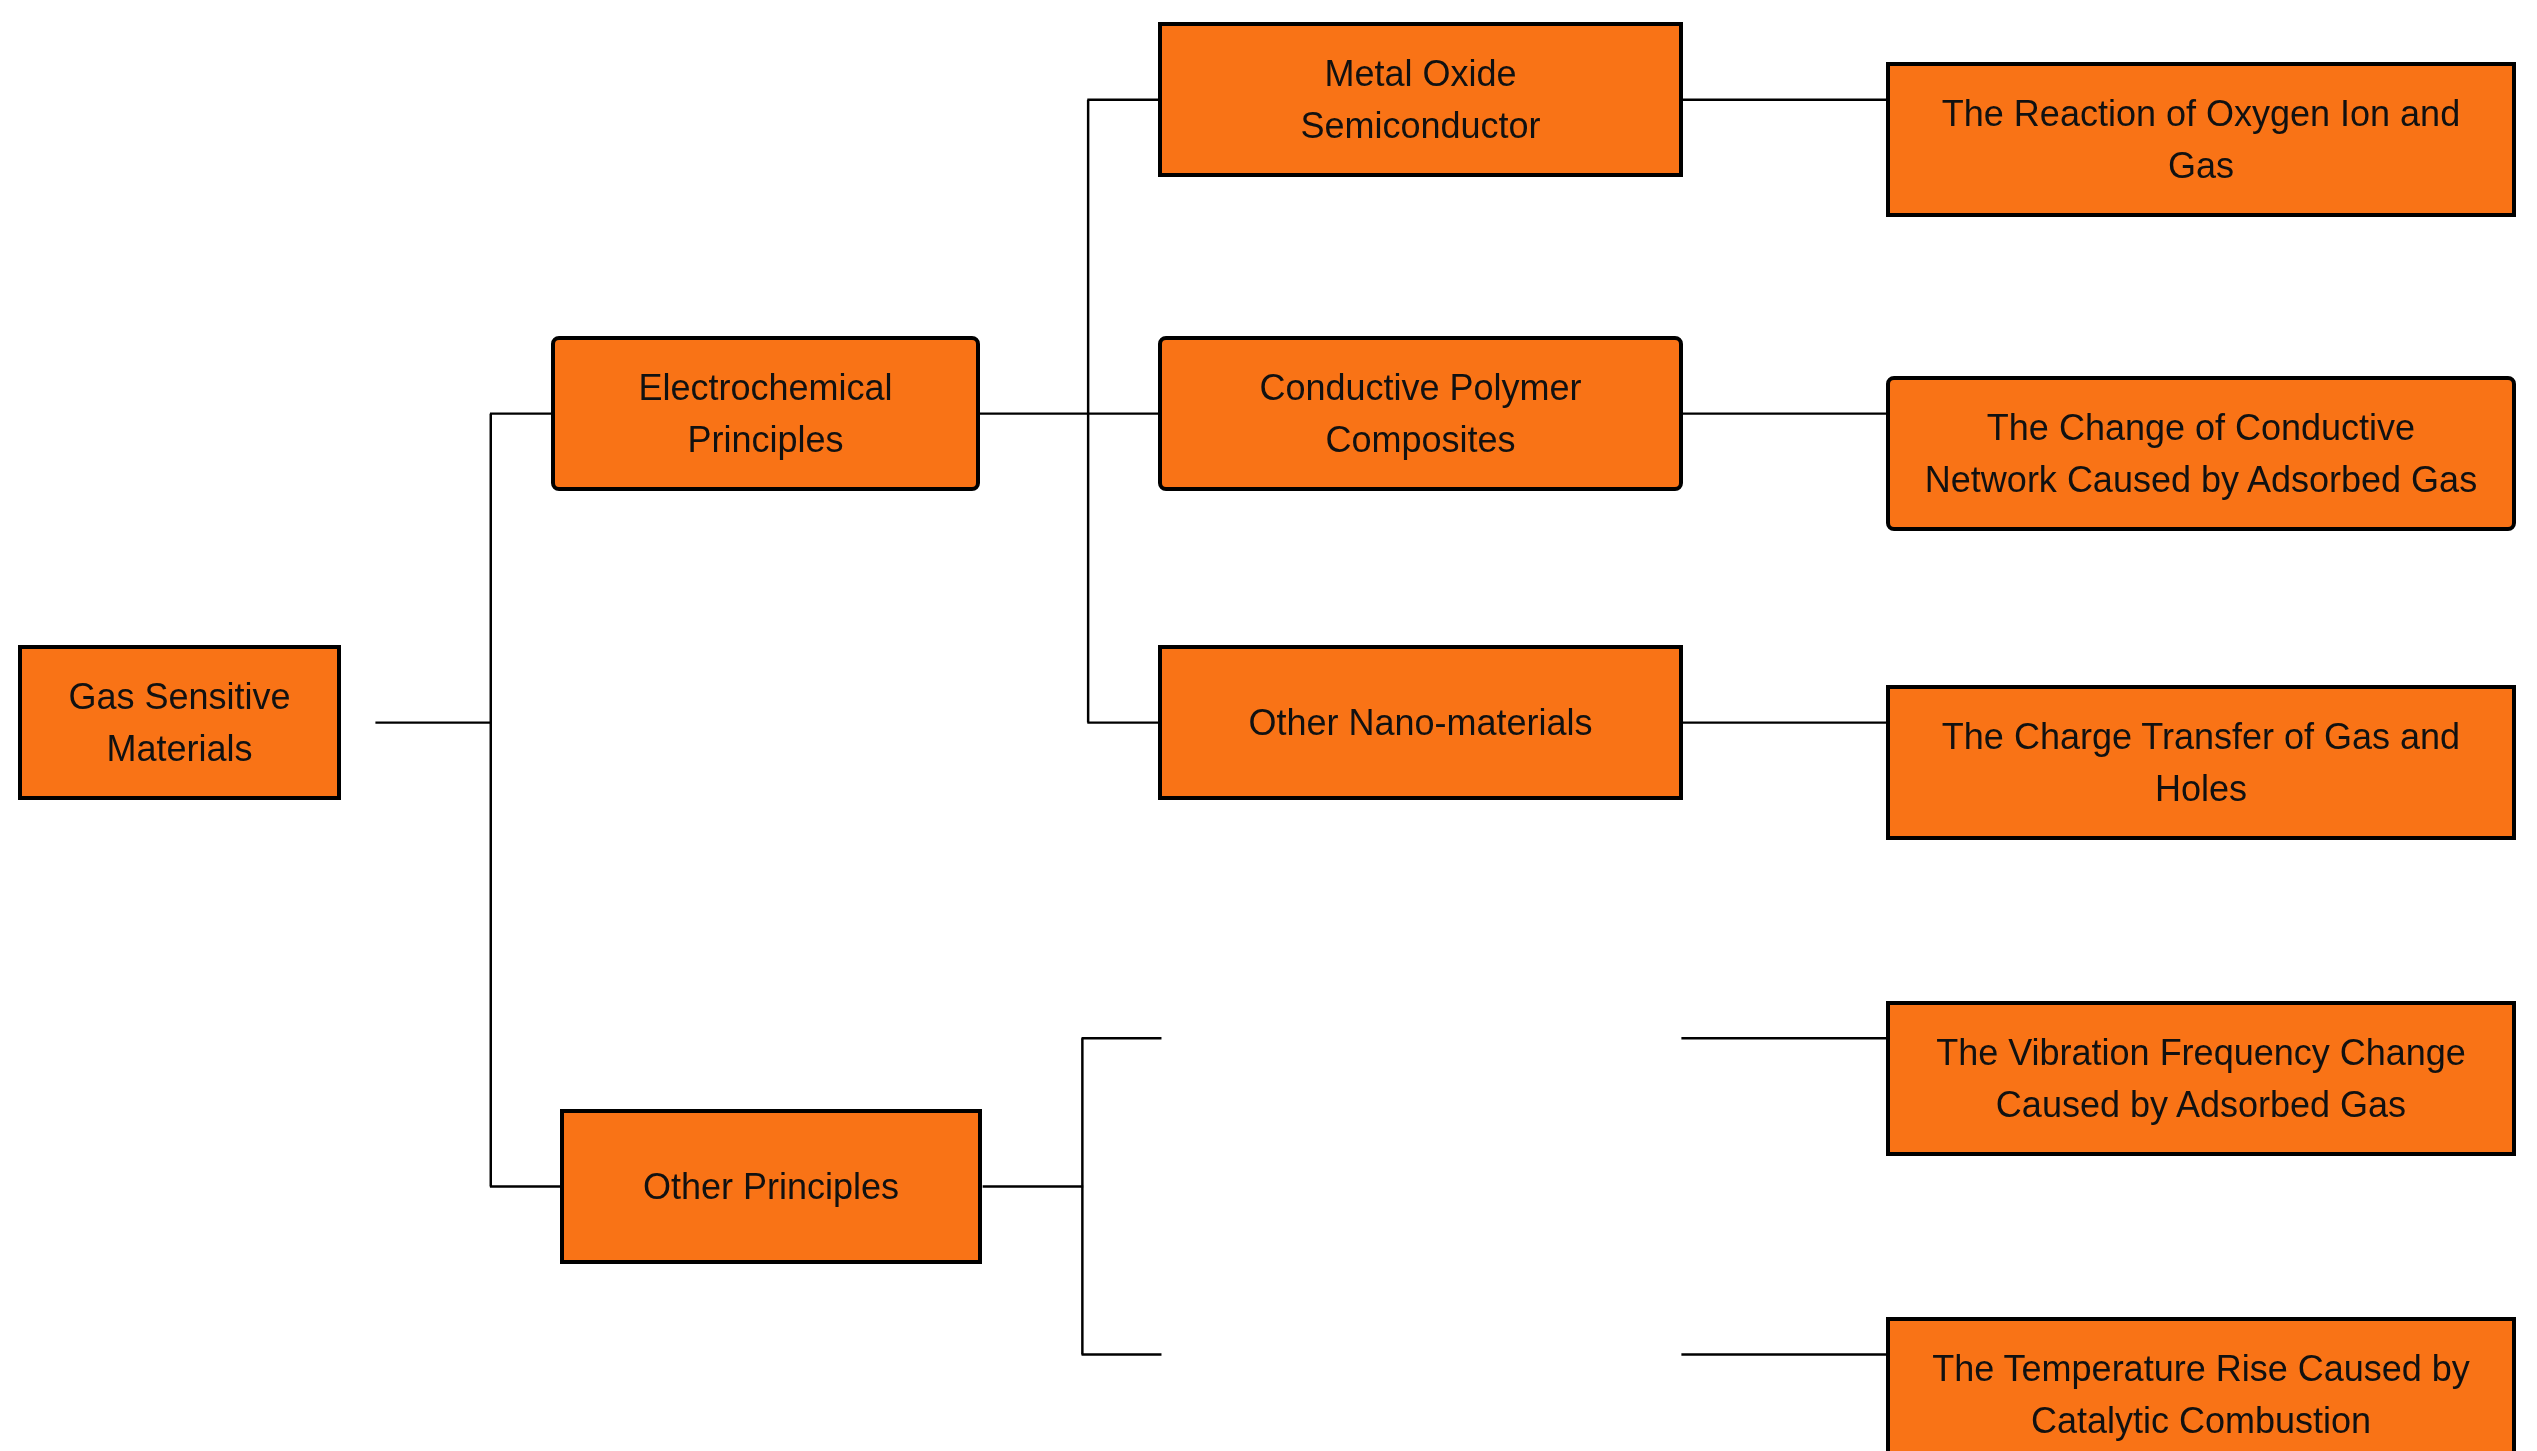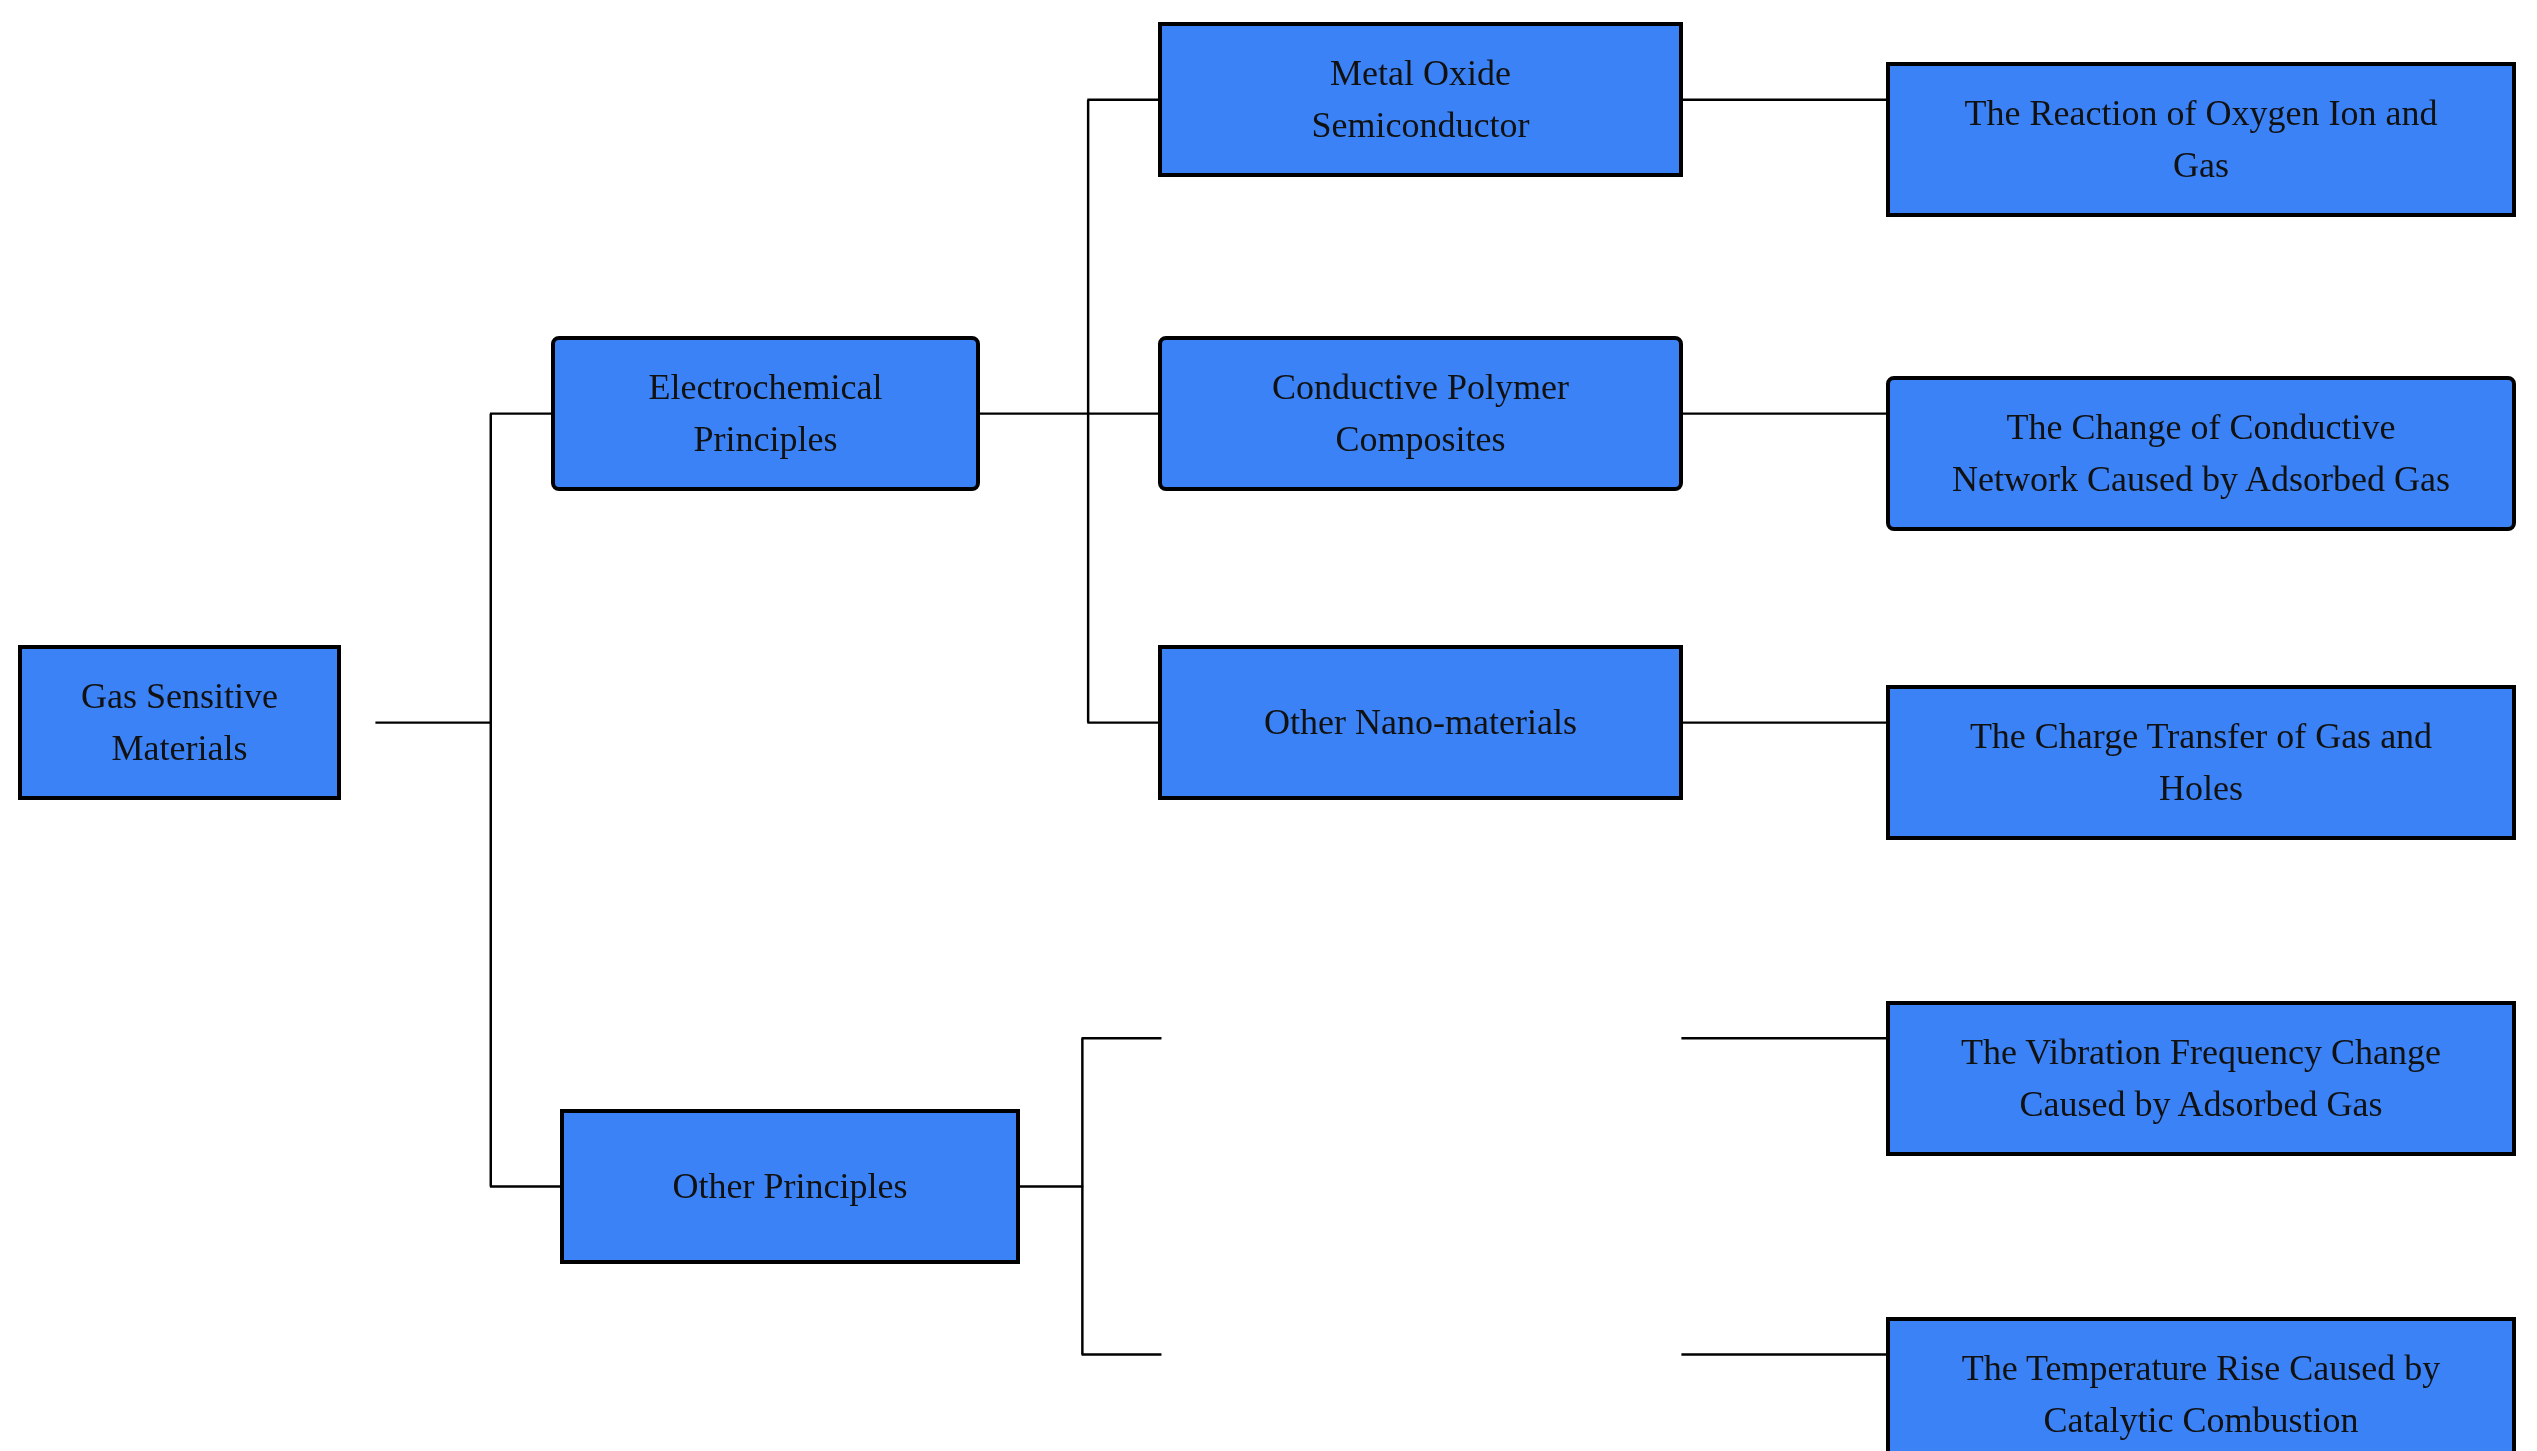--- a/index.html
+++ b/index.html
@@ -22,47 +22,46 @@
     height: 1451px;
   }
   .connector-layer line {
     stroke: #000000;
     stroke-width: 3;
   }
   .node {
     position: absolute;
     box-sizing: border-box;
     border: 4.1px solid #000000;
-    background: #3b82f6;
+    background: #f97316;
     display: flex;
     align-items: center;
     justify-content: center;
     text-align: center;
     color: #111111;
     font-size: 36px;
     line-height: 1.42;
-    font-family: Liberation Serif, serif;
   }
   .node span {
     white-space: pre-line;
     display: block;
     padding: 0 11.5px;
   }
   
   .col-root   { left: 18px;   width: 323px; }
   .col-mid    { left: 551px;  width: 429px; }
   .col-mat    { left: 1158px; width: 525px; }
   .col-mech   { left: 1886px; width: 630px; margin-top: 40px; }
   .h-box      { height: 155px; }
   .row-1 { top: 22px; }
   .row-2 { top: 336px; border-radius: 8px; }
   .row-3 { top: 645px; }
   .row-4 { top: 961px; }
   .row-5 { top: 1277px; }
-  .row-other { top: 1109px; left: 560px; width: 460px; }
+  .row-other { top: 1109px; left: 560px; width: 422px; }
 </style>
 </head>
 <body>
 
 <div class="canvas">
 
   <svg class="connector-layer" viewBox="0 0 3079 1761" xmlns="http://www.w3.org/2000/svg">
 
     <line x1="455" y1="877" x2="595" y2="877"></line>
     <line x1="595" y1="502" x2="595" y2="1440"></line>

